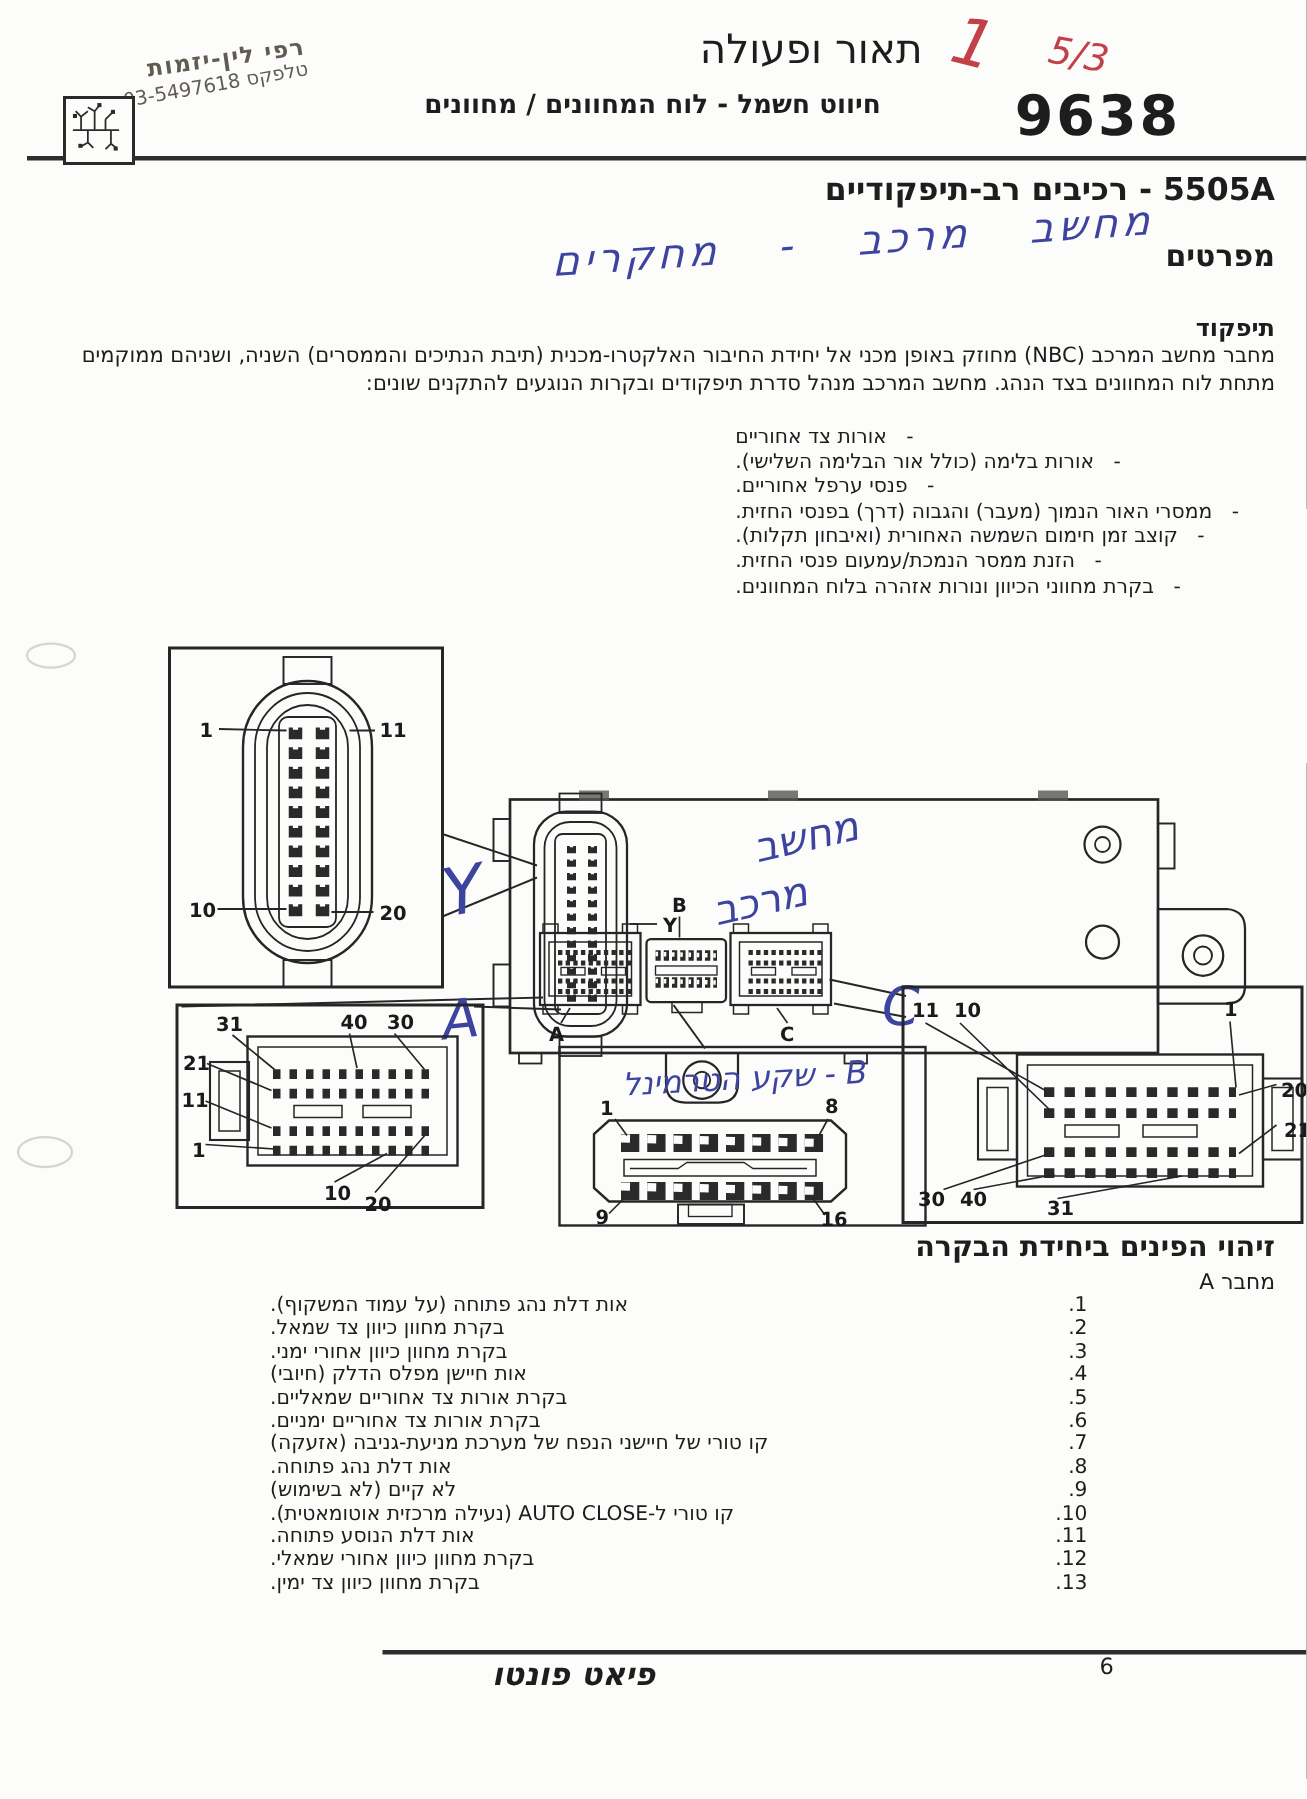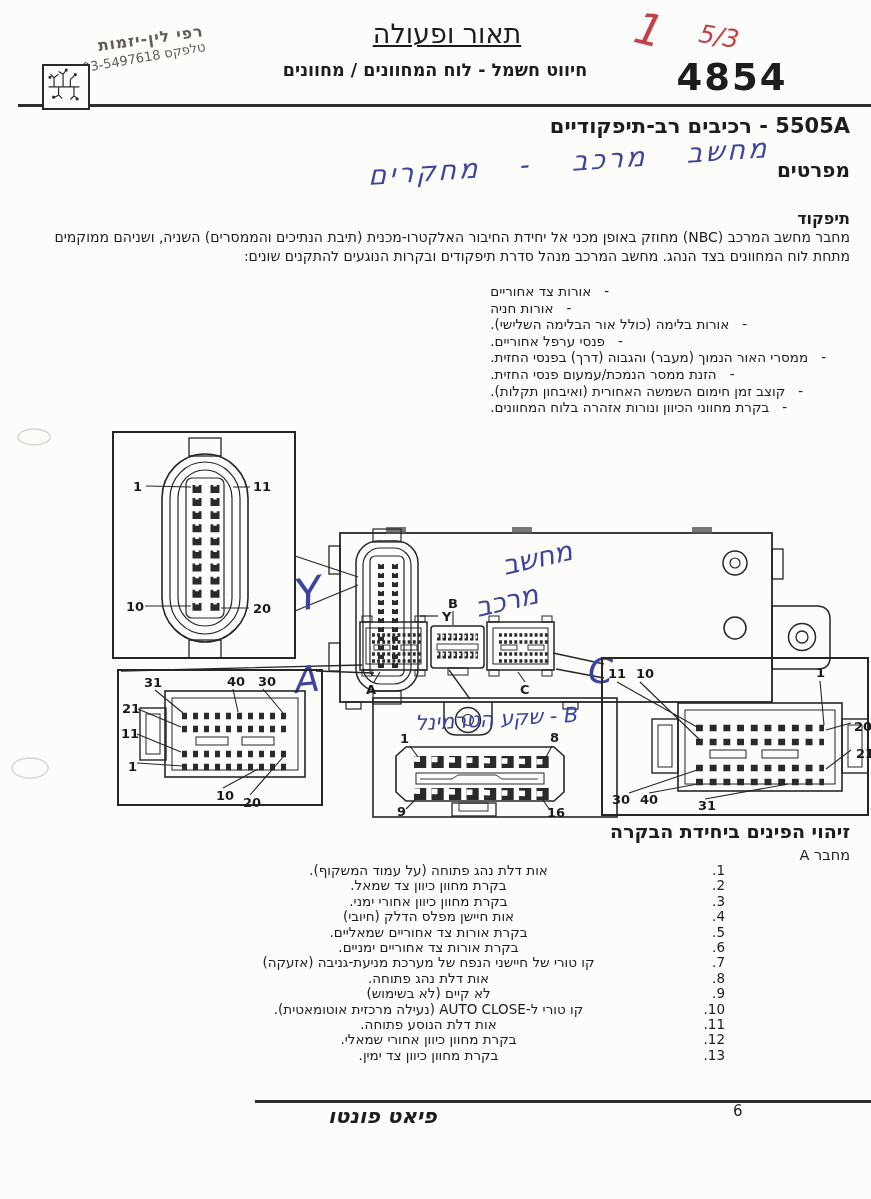--- a/index.html
+++ b/index.html
@@ -5,21 +5,21 @@
   html,body{margin:0;padding:0;background:#888;}
   .page{position:relative;width:871px;height:1199px;background:#fcfcfa;overflow:hidden;
         font-family:"DejaVu Sans",sans-serif;color:#1d1d1d;}
   .abs{position:absolute;}
   .rtl{direction:rtl;}
   
   .stamp{left:92px;top:30px;transform:rotate(-8deg);color:#615c52;}
   .stamp .l1{font-size:15.5px;font-weight:bold;letter-spacing:1px;}
   .stamp .l2{font-size:13px;margin-top:1px;margin-left:-12px;transform:rotate(-2deg);}
   .logo-box{left:42px;top:64px;width:44px;height:42px;border:2px solid #2a2a2a;background:#fcfcfa;}
-  .hdr-title{left:252px;top:18px;width:390px;text-align:center;font-size:27px;text-decoration:underline;}
+  .hdr-title{left:225px;top:18px;width:390px;text-align:right;font-size:27px;}
   .hdr-sub{left:240px;top:60px;width:390px;text-align:center;font-size:17.5px;font-weight:bold;}
   .hdr-code{left:672px;top:56px;width:120px;text-align:center;font-size:37px;font-weight:bold;letter-spacing:2px;}
   .red1{left:635px;top:4px;font-size:44px;font-style:italic;color:#c24048;transform:rotate(14deg);}
   .red2{left:699px;top:22px;font-size:25px;font-style:italic;color:#c24048;transform:rotate(10deg);}
   .rule{height:2.5px;background:#2e2e2e;}
   .rule1{left:18px;top:104px;width:24px;}
   .rule2{left:88px;top:104px;right:0;}
   
   .sec-title{right:21px;top:114px;font-size:21px;font-weight:bold;text-align:right;}
   .specs{right:21px;top:158px;font-size:20px;font-weight:bold;}
@@ -27,21 +27,21 @@
               transform:rotate(-4deg) skewX(-6deg);word-spacing:28px;letter-spacing:3px;}
   .fn-head{right:21px;top:209px;font-size:16px;font-weight:bold;}
   .fn-par{right:21px;left:25px;top:228px;font-size:14px;line-height:18.5px;text-align:right;}
   .bullets{right:45px;top:283px;font-size:13.5px;line-height:16.6px;text-align:left;}
   .bullets .dash{margin-left:13px;}
   
   .pins-head{right:21px;top:820px;font-size:19px;font-weight:bold;}
   .pins-conn{right:21px;top:847px;font-size:14.5px;}
   .pin-list{left:180px;right:146px;top:863px;font-size:13.5px;line-height:15.4px;}
   .pin-row{display:flex;align-items:baseline;gap:14px;}
-  .pin-text{flex:1;text-align:center;direction:rtl;}
+  .pin-text{flex:1;text-align:left;direction:rtl;}
   .pin-num{width:34px;flex:none;text-align:right;direction:rtl;}
   
   .f-rule{left:255px;right:0;top:1100px;height:2.5px;background:#2e2e2e;}
   .f-model{left:328px;top:1104px;font-size:21px;font-weight:bold;font-style:italic;}
   .f-page{left:733px;top:1102px;font-size:15px;}
   
   #diagram{position:absolute;left:0;top:425px;}
   #diagram .o{fill:none;stroke:#262626;}
   #diagram text.dl{font-family:"DejaVu Sans",sans-serif;font-weight:bold;font-size:13px;fill:#1a1a1a;}
   #diagram text.pen{font-family:"DejaVu Sans",sans-serif;font-style:italic;fill:#3d44a0;}
@@ -64,40 +64,39 @@
       <rect x="5" y="11" width="3" height="3" fill="#2a2a2a"></rect>
         <rect x="23" y="3" width="3" height="3" fill="#2a2a2a"></rect>
       <rect x="33" y="8" width="3" height="3" fill="#2a2a2a"></rect>
         <rect x="9" y="33" width="3" height="3" fill="#2a2a2a"></rect>
       <rect x="35" y="35" width="3" height="3" fill="#2a2a2a"></rect>
     </svg>
   </div>
 
   <div class="abs hdr-title rtl">תאור ופעולה</div>
   <div class="abs hdr-sub rtl">חיווט חשמל - לוח המחוונים / מחוונים</div>
-  <div class="abs hdr-code">4854</div>
+  <div class="abs hdr-code">9638</div>
   <div class="abs red1">1</div>
   <div class="abs red2">5/3</div>
   <div class="abs rule rule1"></div>
   <div class="abs rule rule2"></div>
 
   <div class="abs sec-title rtl">5505A - רכיבים רב-תיפקודיים</div>
   <div class="abs specs rtl">מפרטים</div>
   <div class="abs specs-note rtl">מחשב מרכב - מחקרים</div>
   <div class="abs fn-head rtl">תיפקוד</div>
   <div class="abs fn-par rtl">מחבר מחשב המרכב (NBC) מחוזק באופן מכני אל יחידת החיבור האלקטרו-מכנית (תיבת הנתיכים והממסרים) השניה, ושניהם ממוקמים מתחת לוח המחוונים בצד הנהג. מחשב המרכב מנהל סדרת תיפקודים ובקרות הנוגעים להתקנים שונים:</div>
 
   <div class="abs bullets rtl">
     <div><span class="dash">-</span><span>אורות צד אחוריים</span></div>
-    <div><span class="dash">-</span><span>אורות חניה</span></div>
     <div><span class="dash">-</span><span>אורות בלימה (כולל אור הבלימה השלישי).</span></div>
     <div><span class="dash">-</span><span>פנסי ערפל אחוריים.</span></div>
     <div><span class="dash">-</span><span>ממסרי האור הנמוך (מעבר) והגבוה (דרך) בפנסי החזית.</span></div>
+    <div><span class="dash">-</span><span>קוצב זמן חימום השמשה האחורית (ואיבחון תקלות).</span></div>
     <div><span class="dash">-</span><span>הזנת ממסר הנמכת/עמעום פנסי החזית.</span></div>
-    <div><span class="dash">-</span><span>קוצב זמן חימום השמשה האחורית (ואיבחון תקלות).</span></div>
     <div><span class="dash">-</span><span>בקרת מחווני הכיוון ונורות אזהרה בלוח המחוונים.</span></div>
   </div>
 
   <svg id="diagram" width="871" height="400" viewBox="0 0 871 400">
     <ellipse class="hole" cx="34" cy="12" rx="16" ry="8"></ellipse>
     <ellipse class="hole" cx="30" cy="343" rx="18" ry="10"></ellipse>
 
     <g>
       <rect class="o" x="113" y="7" width="182" height="226" stroke-width="2"></rect>
       <rect class="o" x="189" y="13" width="32" height="18" stroke-width="1.3"></rect>

